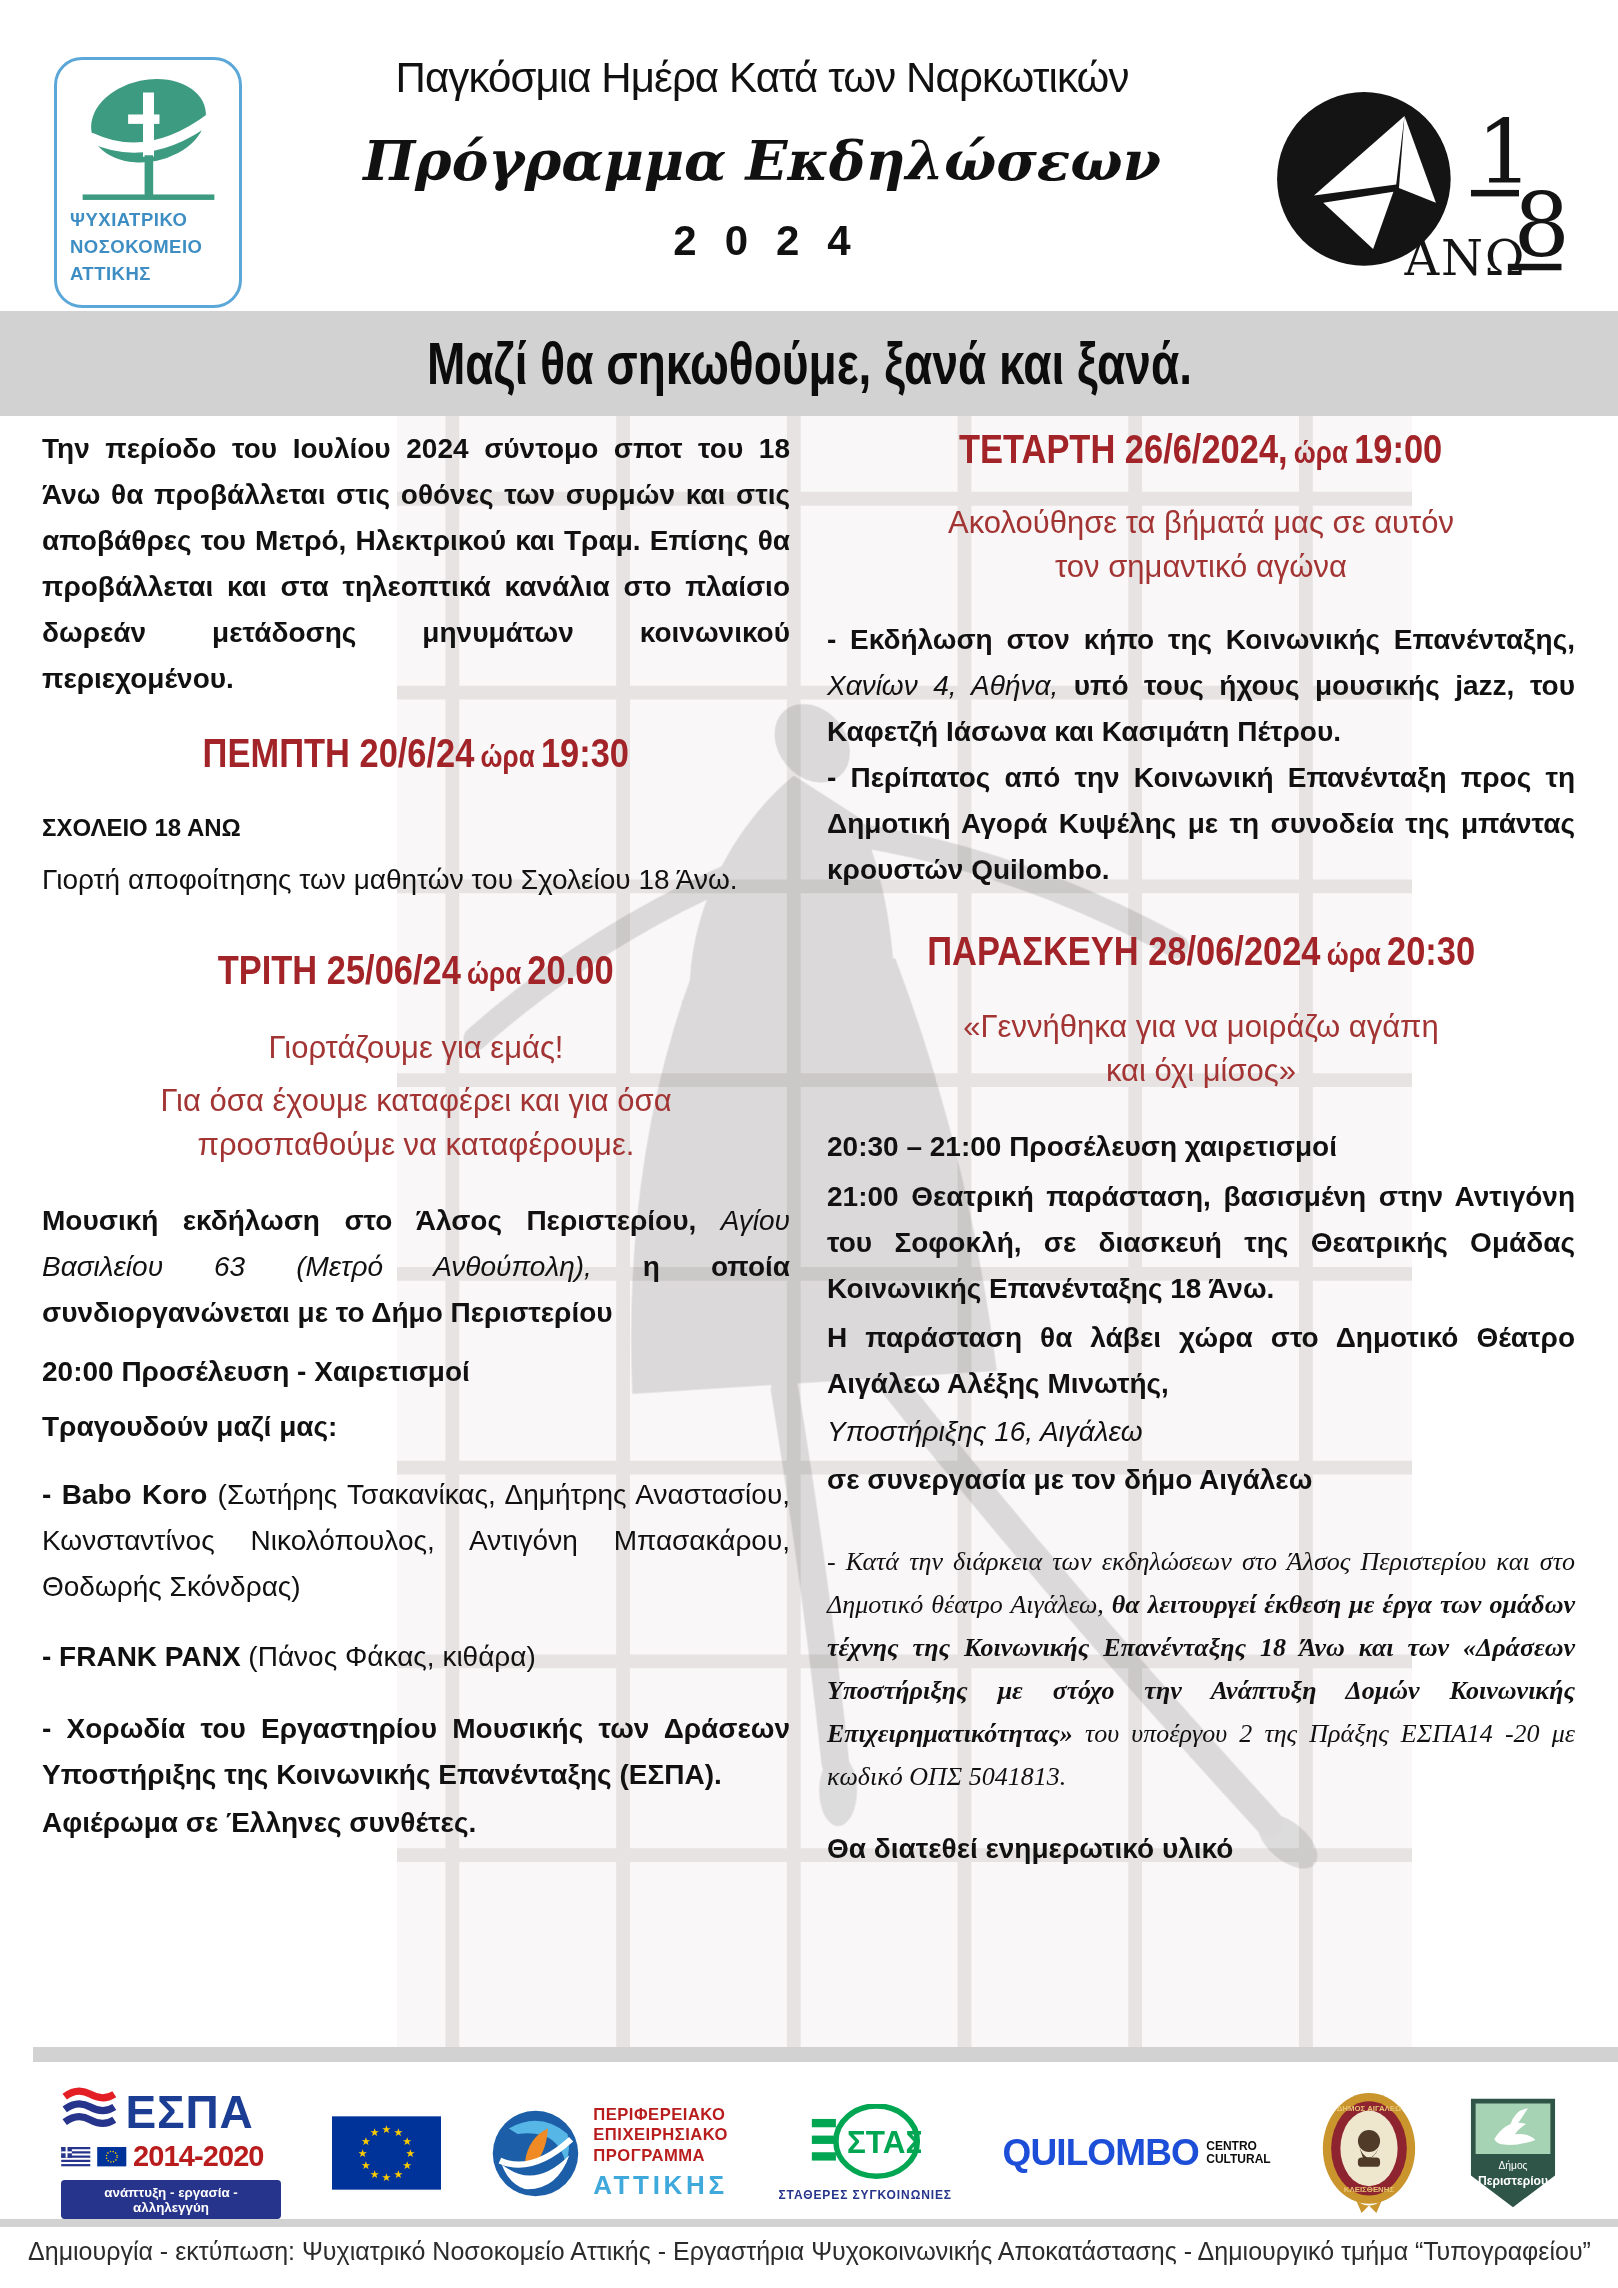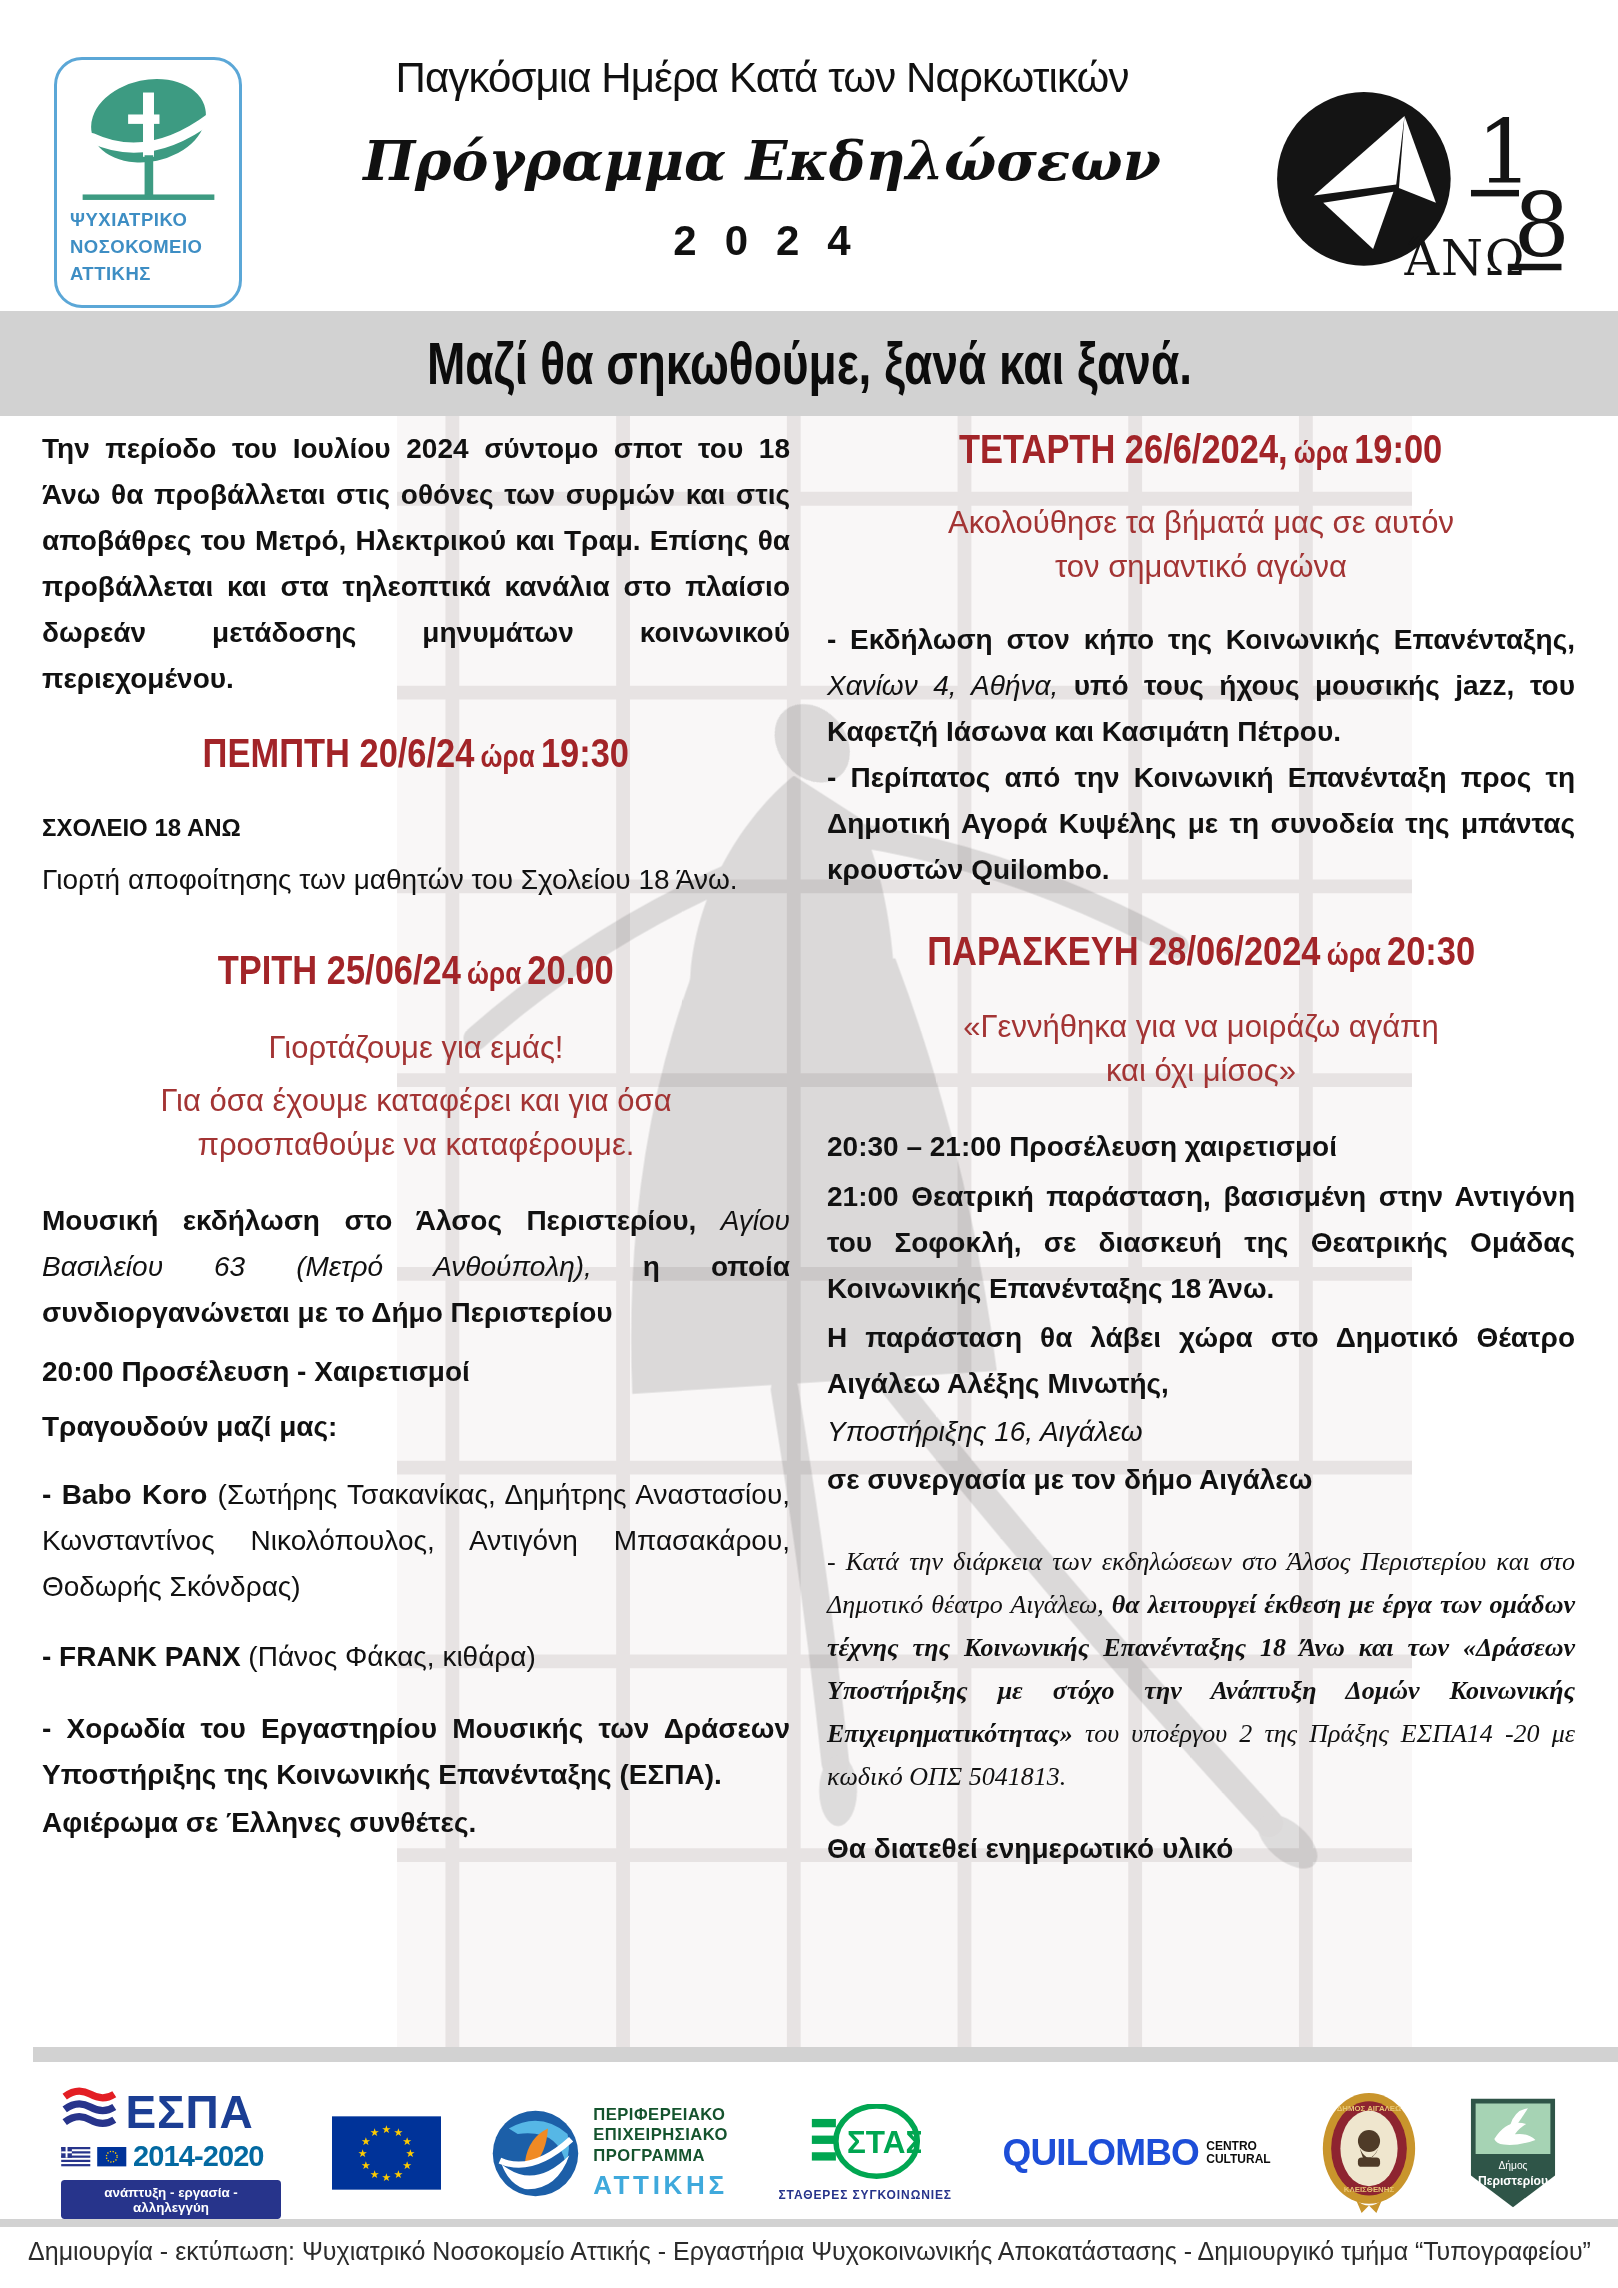--- a/index.html
+++ b/index.html
@@ -54,27 +54,27 @@
   .sponsors{position:absolute; left:61px; top:37px; width:1497px; height:138px;
     display:flex; align-items:center; justify-content:space-between;}
   .thin-divider{position:absolute; left:0; top:172px; width:1619px; height:8.3px; background:#D2D2D2;}
   .credits{position:absolute; left:0; top:190px; width:1619px; text-align:center; font-size:25px; color:#2b2b2b;}
 
   
   .espa{width:220px;}
   .espa-row1{display:flex; align-items:flex-end; gap:7.4px;}
   .espa-name{font-size:46px; font-weight:bold; color:#1B3E94; letter-spacing:0.9px; line-height:1;}
   .espa-row2{display:flex; align-items:center; gap:6.5px; margin-top:5.5px;}
-  .espa-years{font-size:29px; font-weight:bold; color:#0369a1; letter-spacing:-0.9px;}
+  .espa-years{font-size:29px; font-weight:bold; color:#b91c1c; letter-spacing:-0.9px;}
   .espa-bar{margin-top:6.5px; background:#27348B; border-radius:3.7px; color:#fff; font-size:13.4px;
     text-align:center; padding:4.6px 3.7px; font-weight:bold;}
 
   .pep{display:flex; align-items:center; gap:13px;}
   .pep-text{line-height:1.25;}
-  .pep-l{font-size:16.6px; font-weight:bold; color:#14532d; letter-spacing:0.5px;}
+  .pep-l{font-size:16.6px; font-weight:bold; color:#b91c1c; letter-spacing:0.5px;}
   .pep-attiki{font-size:26px; font-weight:bold; color:#3FA9DC; letter-spacing:3.7px; margin-top:1.8px;}
 
   .stasy{text-align:center;}
   .stasy-tag{font-size:12px; font-weight:bold; color:#27348B; letter-spacing:0.9px; margin-top:3.7px;}
 
   .quilombo{display:flex; align-items:center; gap:7.4px;}
   .quilombo-name{font-size:37px; font-weight:900; color:#1d4ed8; letter-spacing:-0.9px;}
   .quilombo-sub{font-size:12px; font-weight:bold; color:#0c0c0c; line-height:1.1;}
 </style>
 </head>

